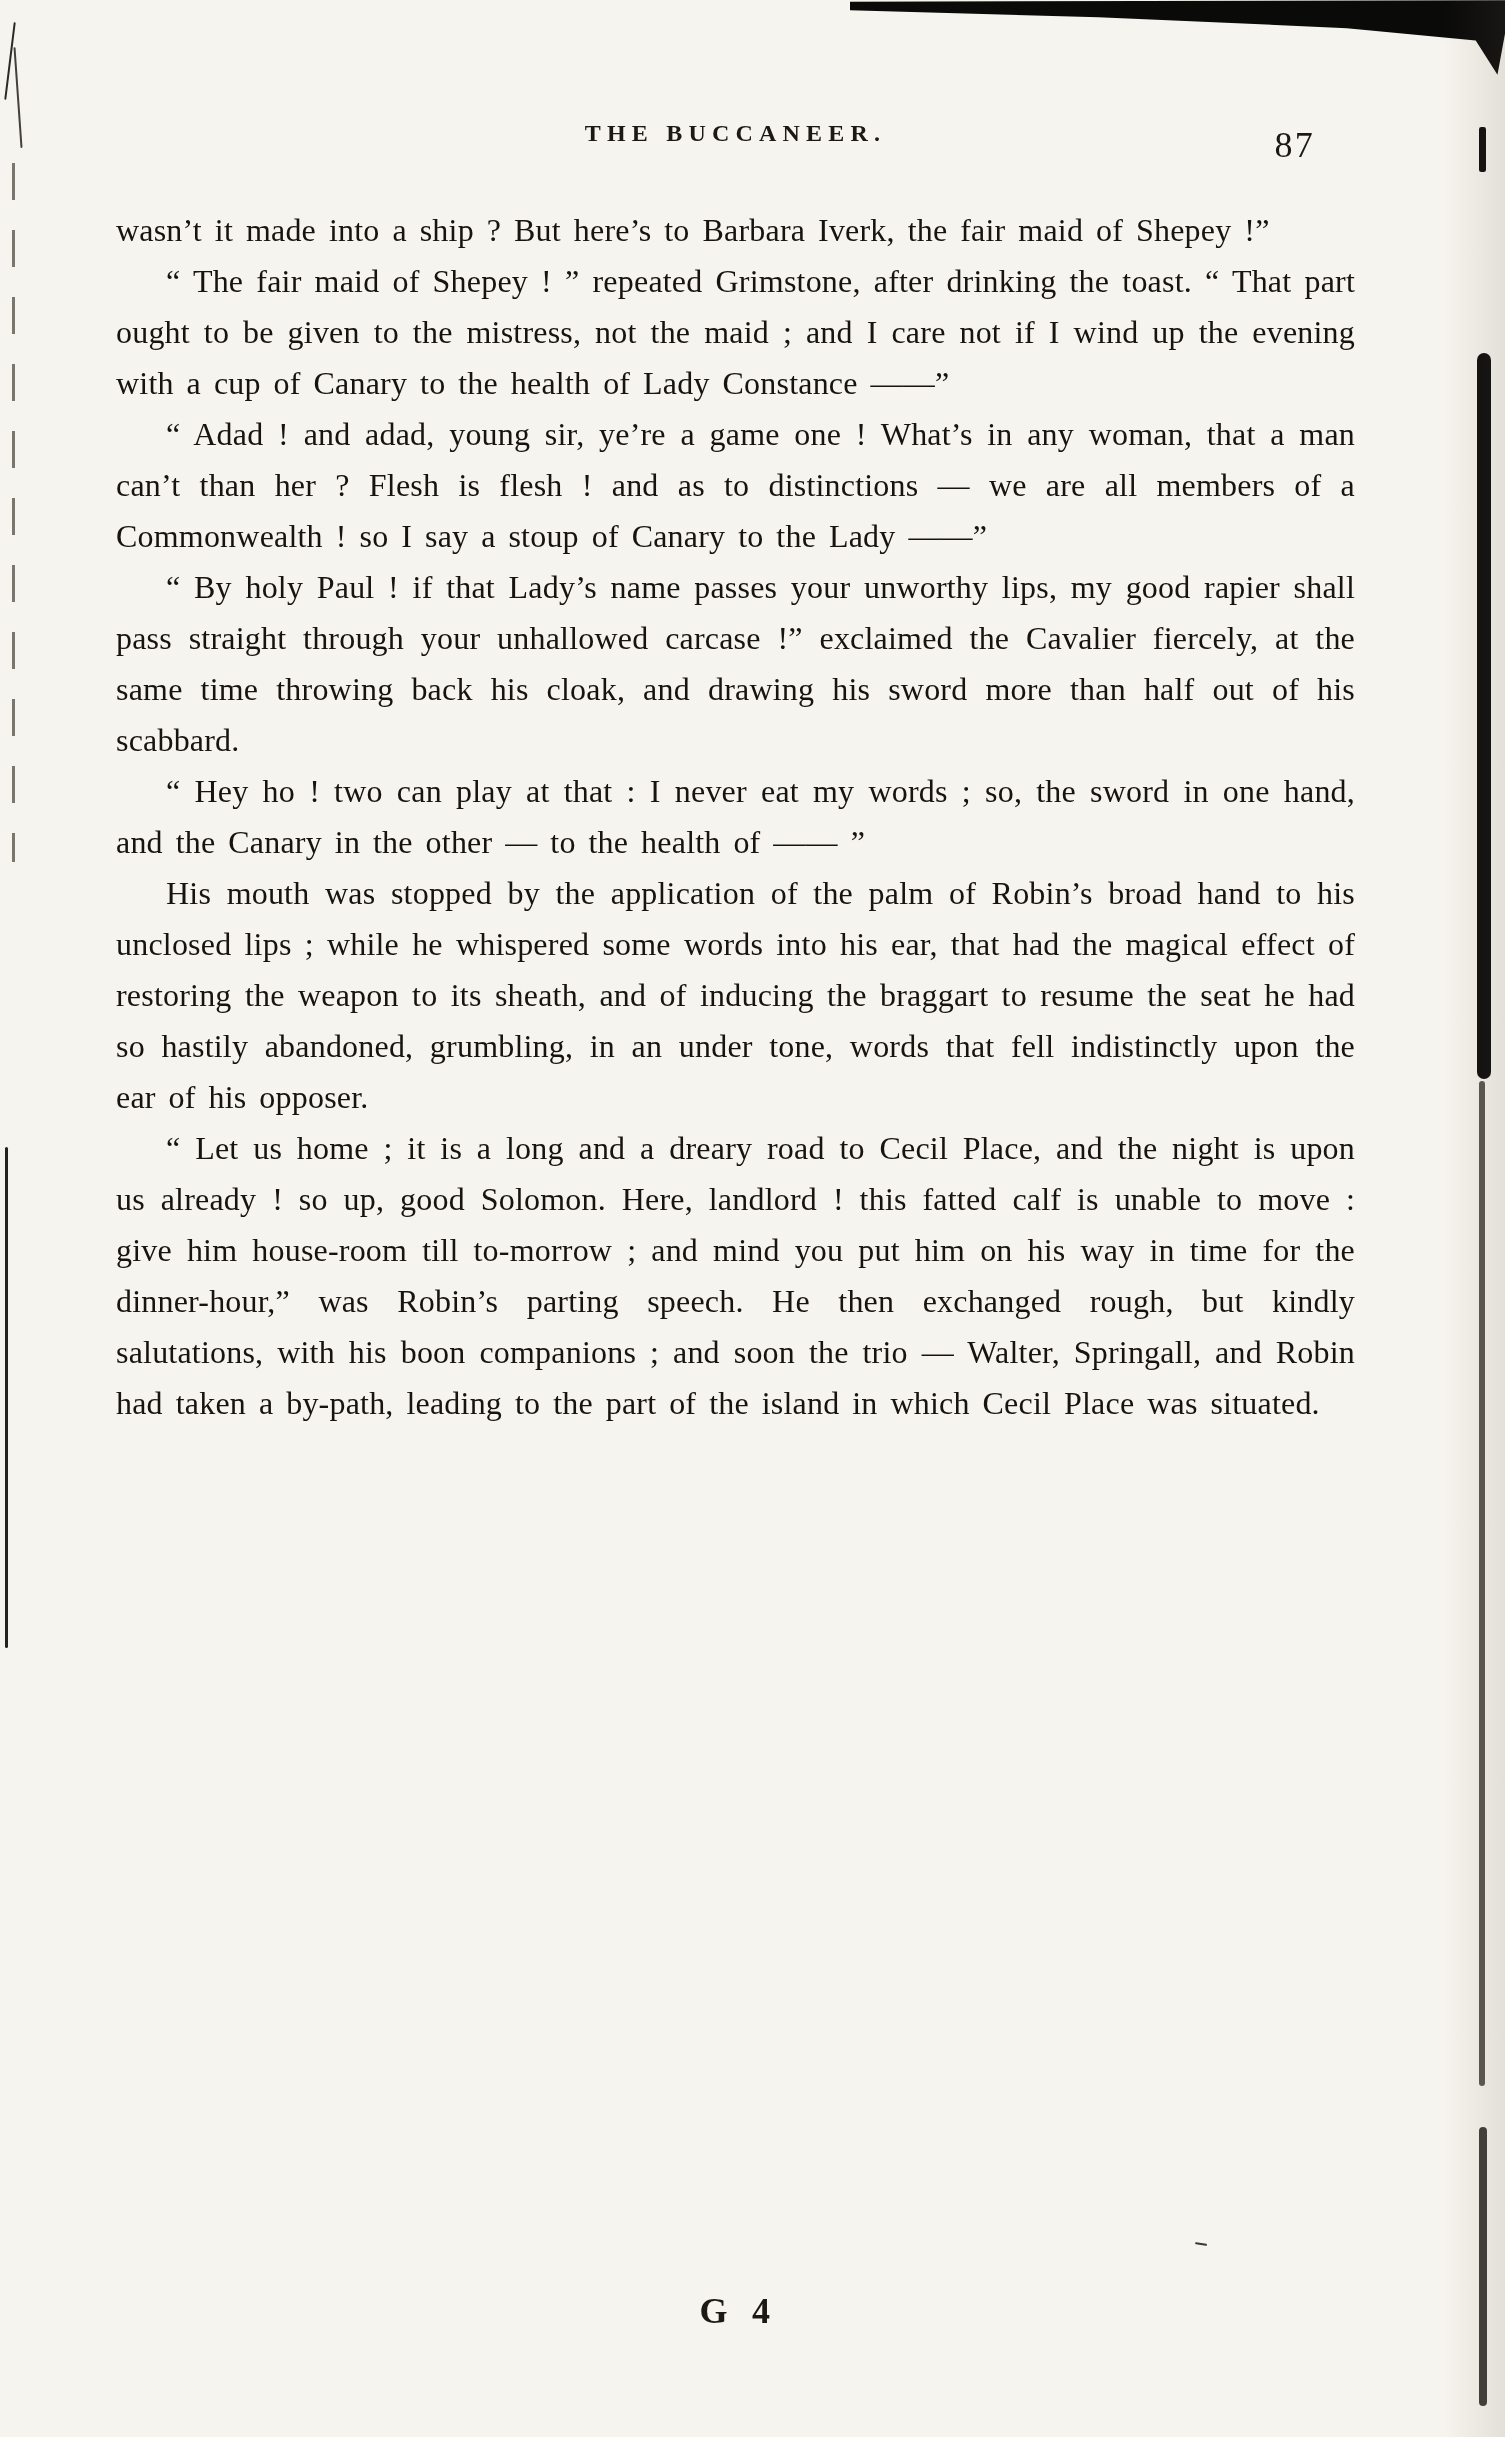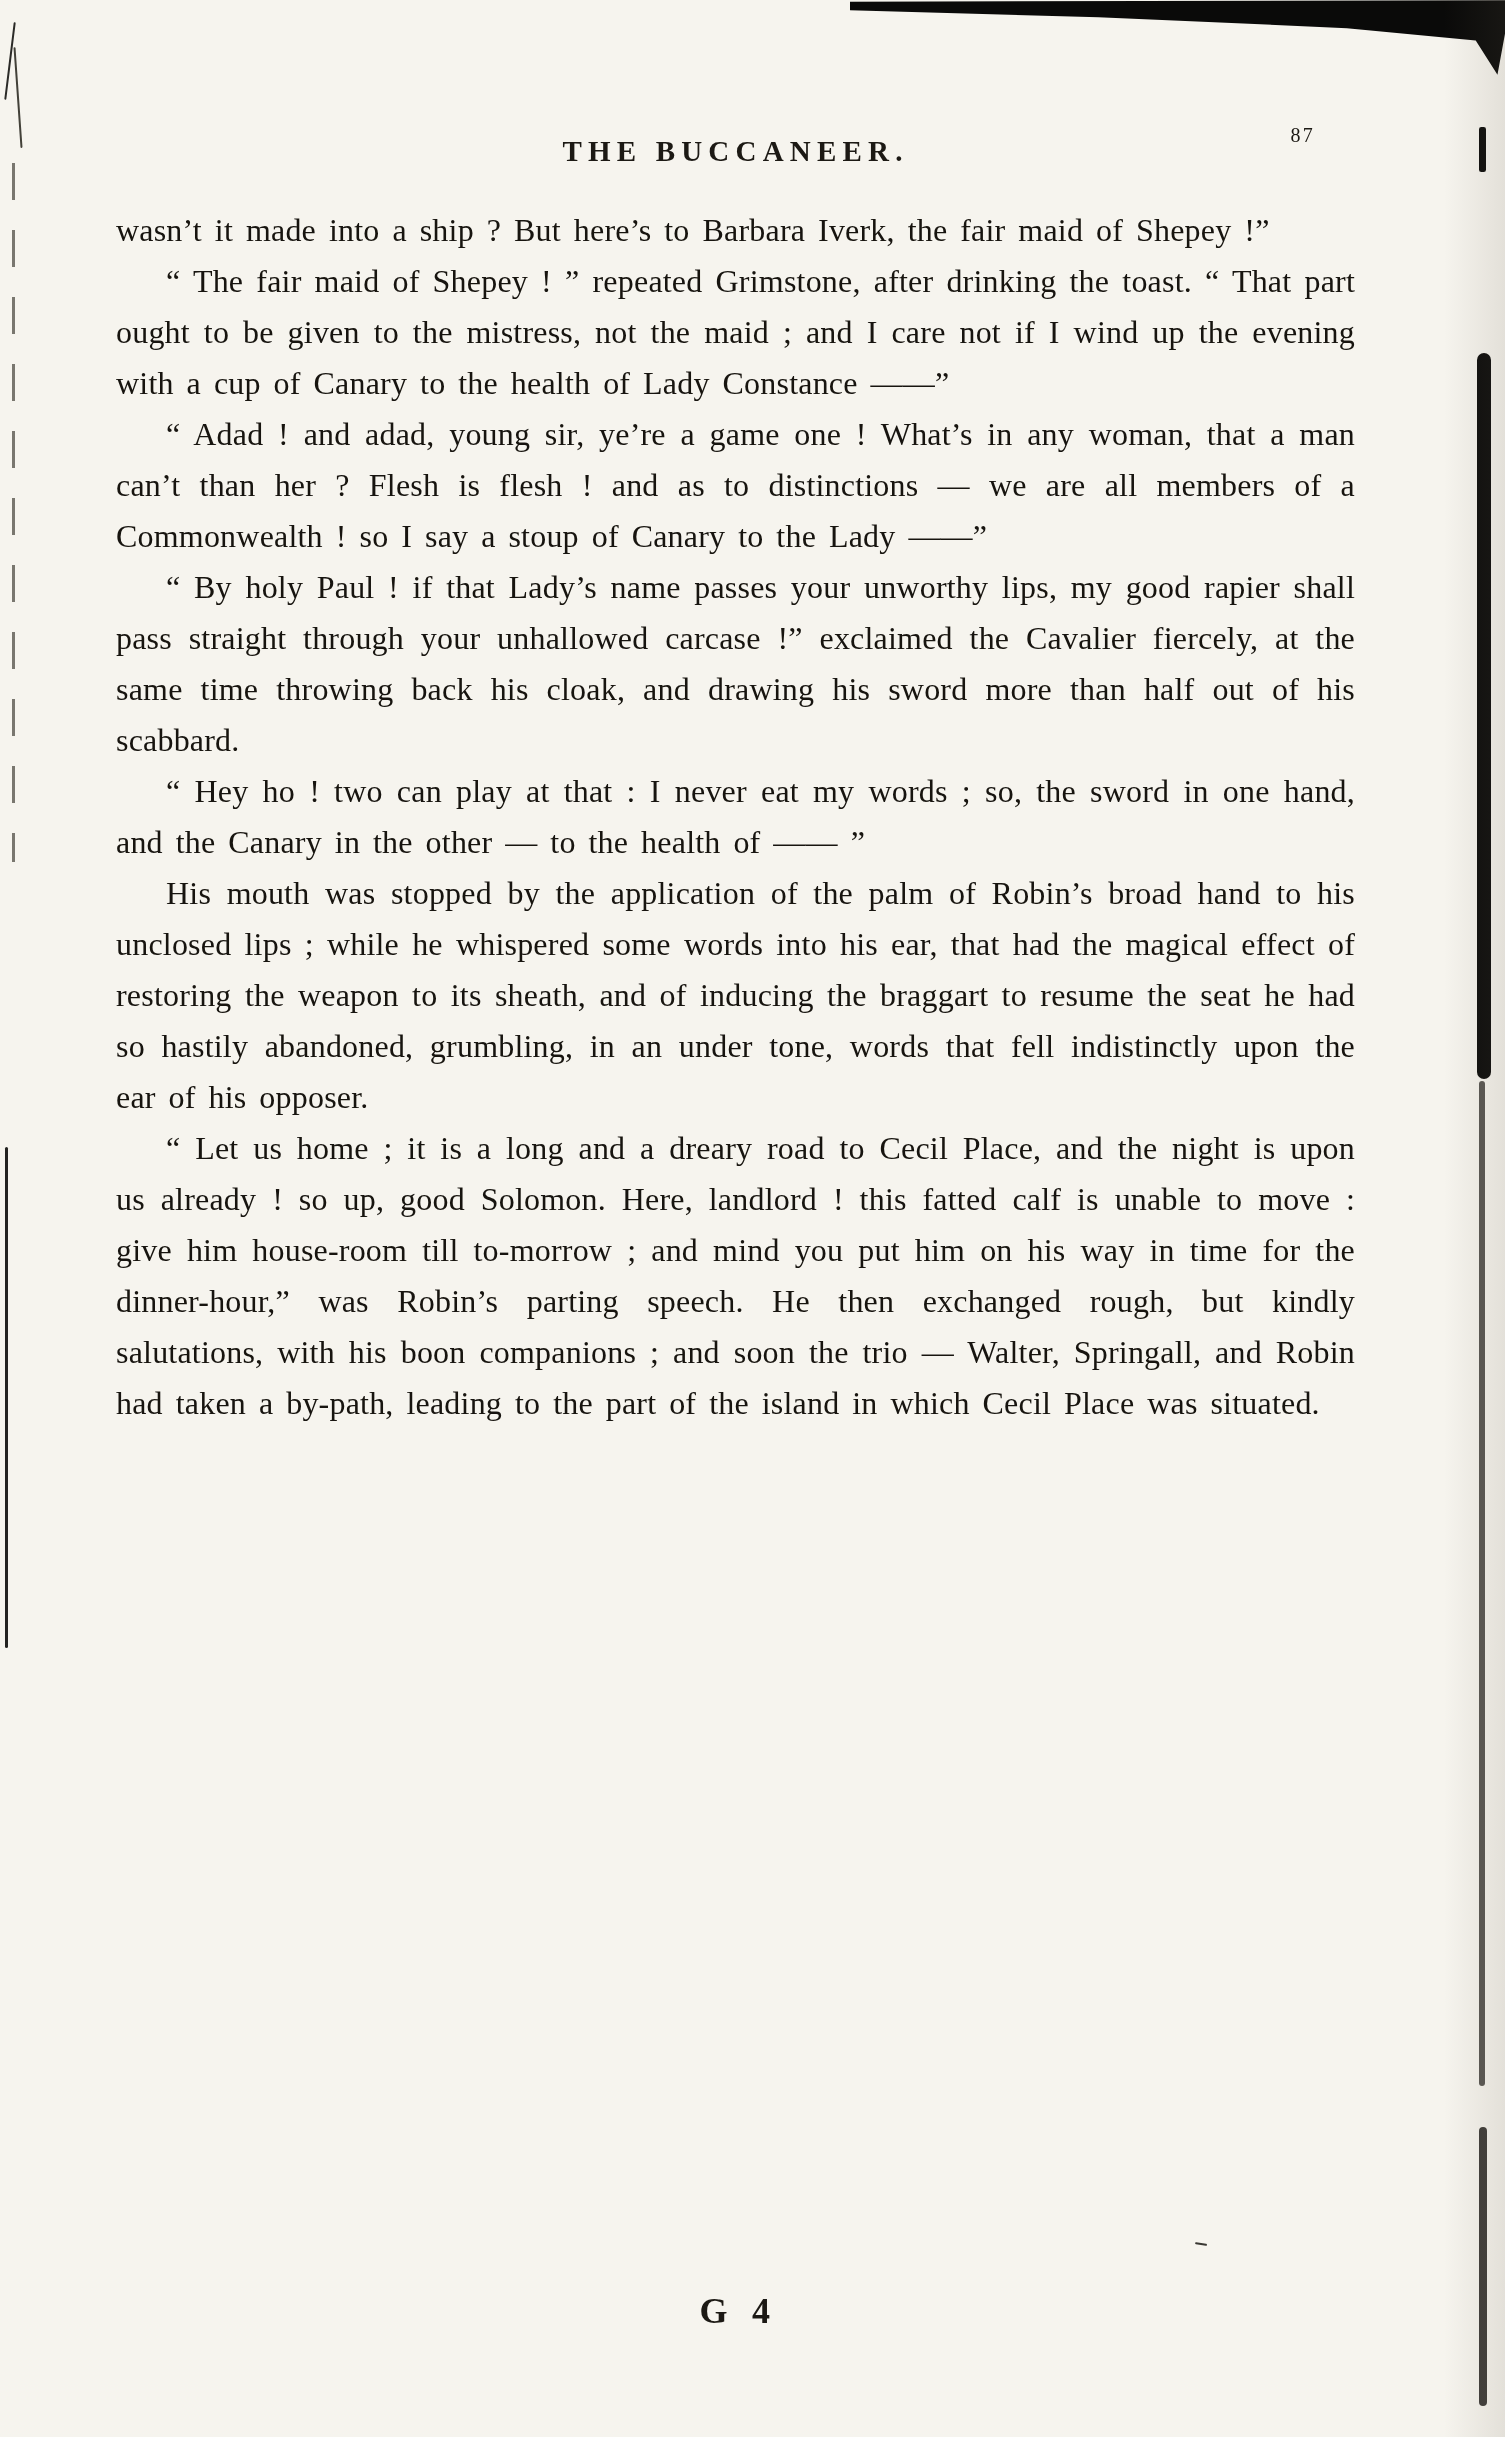--- a/index.html
+++ b/index.html
@@ -65,32 +65,32 @@
     width: 1239px;
   }
   header.page-head {
     position: relative;
     height: 84px;
   }
   .running-title {
     position: absolute;
     left: 50%;
     transform: translateX(-50%);
-    top: 20px;
-    font-size: 29px;
+    top: 5px;
+    font-size: 24px;
     letter-spacing: 6.2px;
     font-weight: bold;
     color: #1c1914;
     white-space: nowrap;
   }
   .page-number {
     position: absolute;
     right: 40px;
     top: 9.3px;
-    font-size: 20px;
+    font-size: 36px;
     letter-spacing: 2.3px;
     color: #1c1914;
     text-align: right;
   }
   main.text-block p {
     margin: 0;
     font-size: 32px;
     line-height: 51px;
     text-align: justify;
     text-indent: 50px;

